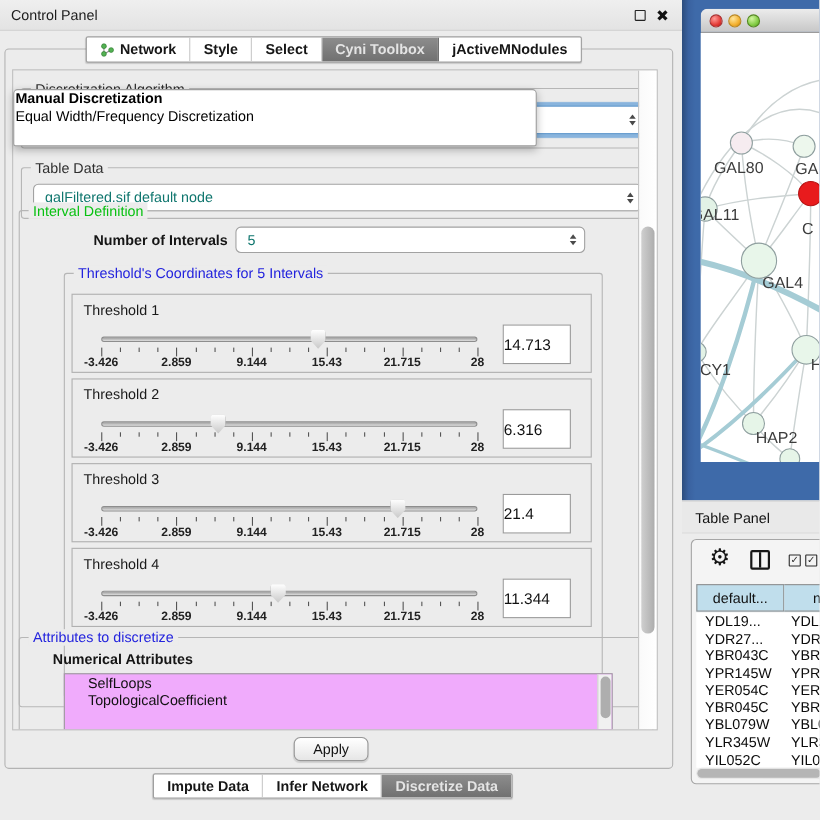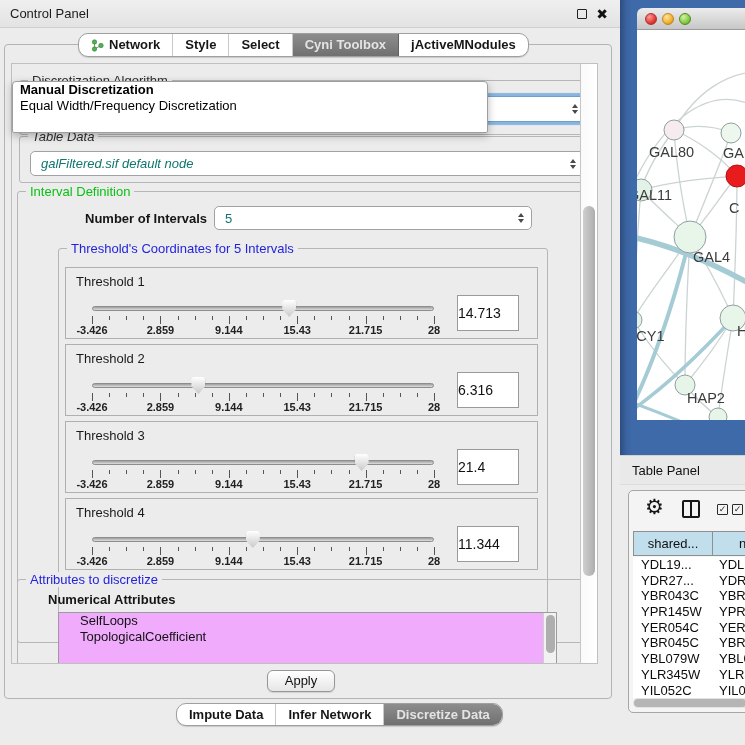--- a/index.html
+++ b/index.html
@@ -8,47 +8,47 @@
   .abs { position:absolute; }
 
   
   .titlebar { left:0; top:0; width:620px; height:28px; background:linear-gradient(#efefef,#e3e3e3); border-bottom:1px solid #cfcfcf; }
   .titlebar .t { position:absolute; left:10px; top:0; line-height:28px; font-size:13px; color:#1c1c1c; }
   .float-ic { position:absolute; right:33px; top:9px; width:10px; height:10px; border:1.6px solid #222; border-radius:1px; }
   .close-ic { position:absolute; right:12px; top:6px; font-size:14px; font-weight:bold; color:#111; }
 
   .pane-border { left:4px; top:44px; width:608px; height:655px; border:1px solid #b3b3b3; border-radius:4px; background:#ececec; }
 
-  .seg { display:flex; border:1px solid #9f9f9f; border-radius:10px; background:#fff; overflow:hidden; box-shadow:0 1px 1px rgba(0,0,0,.15); z-index:6; }
+  .seg { display:flex; border:1px solid #9f9f9f; border-radius:2px; background:#fff; overflow:hidden; box-shadow:0 1px 1px rgba(0,0,0,.15); z-index:6; }
   .seg .s { padding:0 12px; line-height:22px; font-size:13px; font-weight:bold; color:#161616; border-right:1px solid #c9c9c9; display:flex; align-items:center; gap:5px; white-space:nowrap; }
   .seg .s:last-child { border-right:none; }
   .seg .s.sel { background:linear-gradient(#8d8d8d,#707070); color:#e4e4e4; border-right-color:#616161; }
   .topseg { left:78px; top:33px; height:24px; }
-  .botseg { left:139px; top:703px; height:23px;margin-left:37px; }
+  .botseg { left:139px; top:703px; height:23px; }
 
   .scrollarea { left:11px; top:63px; width:587px; height:601px; border:1px solid #c0c0c0; background:#ececec; overflow:hidden; }
   .vsb { position:absolute; right:0; top:0; width:17px; height:100%; background:linear-gradient(to right,#fafafa,#fff); border-left:1px solid #c6c6c6; }
   .vsb .th { position:absolute; left:2px; width:12px; border-radius:6px; background:linear-gradient(to right,#cfcfcf,#adadad); }
 
   .group { position:absolute; border:1px solid #b6b6b6; border-radius:3px; }
   .group>.legend { position:absolute; top:-8px; left:8px; background:#ececec; padding:0 4px; font-size:13px; white-space:nowrap; }
   .lg-green { color:#09c112; }
   .lg-blue { color:#2323dd; }
   .lg-dark { color:#2e2e2e; }
 
   .combo { position:absolute; background:#fff; border:1px solid #a2a2a2; border-radius:5px; font-size:13px; color:#0f766e; display:flex; align-items:center; padding:0 10px; }
   .combo.focused { box-shadow:0 0 1px 3px rgba(104,162,216,.75); border-color:#6b9fd0; }
   .arrows { position:absolute; right:7px; top:50%; transform:translateY(-50%); display:flex; flex-direction:column; align-items:center; gap:2px; }
   .arrows i { display:block; width:0; height:0; border-left:3.5px solid transparent; border-right:3.5px solid transparent; }
   .arrows .up { border-bottom:4px solid #4a4a4a; }
   .arrows .dn { border-top:4px solid #4a4a4a; }
 
   .popup { left:12px; top:81px; width:476px; height:52px; background:#fff; border:1px solid #9e9e9e; border-radius:4px 4px 2px 2px; box-shadow:0 3px 8px rgba(0,0,0,.28); z-index:30; font-size:13px; }
   .popup .hint { text-align:center; color:#b3b3b3; line-height:17px; }
-  .popup .opt { padding-left:7px; line-height:16px; color:#000; }
+  .popup .opt { padding-left:1px; line-height:16px; color:#000; }
   .popup .opt.b { font-weight:bold; }
 
   .boldlab { position:absolute; font-size:13px; font-weight:bold; color:#151515; white-space:nowrap; }
 
   .thr { position:absolute; left:53px; width:473px; height:72px; border:1px solid #b0b0b0; background:#ececec; }
   .thr .tl { position:absolute; left:10px; top:6px; font-size:13px; font-weight:normal; }
   .track { position:absolute; left:26px; top:38px; width:342px; height:5px; border-radius:3px; background:linear-gradient(#9e9e9e,#dedede); border:1px solid #8d8d8d; }
   .thumb { position:absolute; top:-7px; width:14px; height:17px; background:linear-gradient(#ffffff,#c9c9c9); clip-path:polygon(12% 0,88% 0,100% 14%,100% 55%,50% 100%,0 55%,0 14%); filter:drop-shadow(0 0 1px #777); }
   .ruler { position:absolute; left:26px; top:48px; width:342px; height:8px; }
   .ruler i { position:absolute; top:0; width:1px; background:#555; }
@@ -138,21 +138,21 @@
   <div class="group" style="left:7px;top:16px;width:575px;height:55px;">
     <span class="legend lg-dark">Discretization Algorithm</span>
   </div>
   <div class="combo focused" style="left:13px;top:32px;width:561px;height:26px;">
     <span class="arrows">
         <i class="up"></i>
         <i class="dn"></i>
       </span>
   </div>
 
-  <div class="group" style="left:7px;top:72px;width:575px;height:47px;font-style:italic;">
+  <div class="group" style="left:7px;top:88px;width:575px;height:47px;">
     <span class="legend lg-dark">Table Data</span>
     <div class="combo" style="left:10px;top:14px;width:554px;height:25px;">
       <span>galFiltered.sif default node</span>
       <span class="arrows">
           <i class="up"></i>
           <i class="dn"></i>
         </span>
     </div>
   </div>
 
@@ -429,21 +429,21 @@
   </div>
 
   <div class="tp-box">
     <div class="tp-tools">
       <span class="gear">⚙</span>
       <span class="colic"></span>
       <span class="chk" style="left:88px;">✓</span>
       <span class="chk" style="left:103px;">✓</span>
     </div>
     <div class="tp-head">
-      <div class="hc" style="width:80px;">shared...</div>
+      <div class="hc" style="width:80px;">default...</div>
       <div class="hc" style="width:46px;border-left:none;text-align:left;padding-left:26px;">n</div>
     </div>
     <div class="tp-rows">
       <div class="tp-row">
           <span class="c1">YDL19...</span>
           <span class="c2">YDL1</span>
         </div>
       <div class="tp-row">
           <span class="c1">YDR27...</span>
           <span class="c2">YDR2</span>

